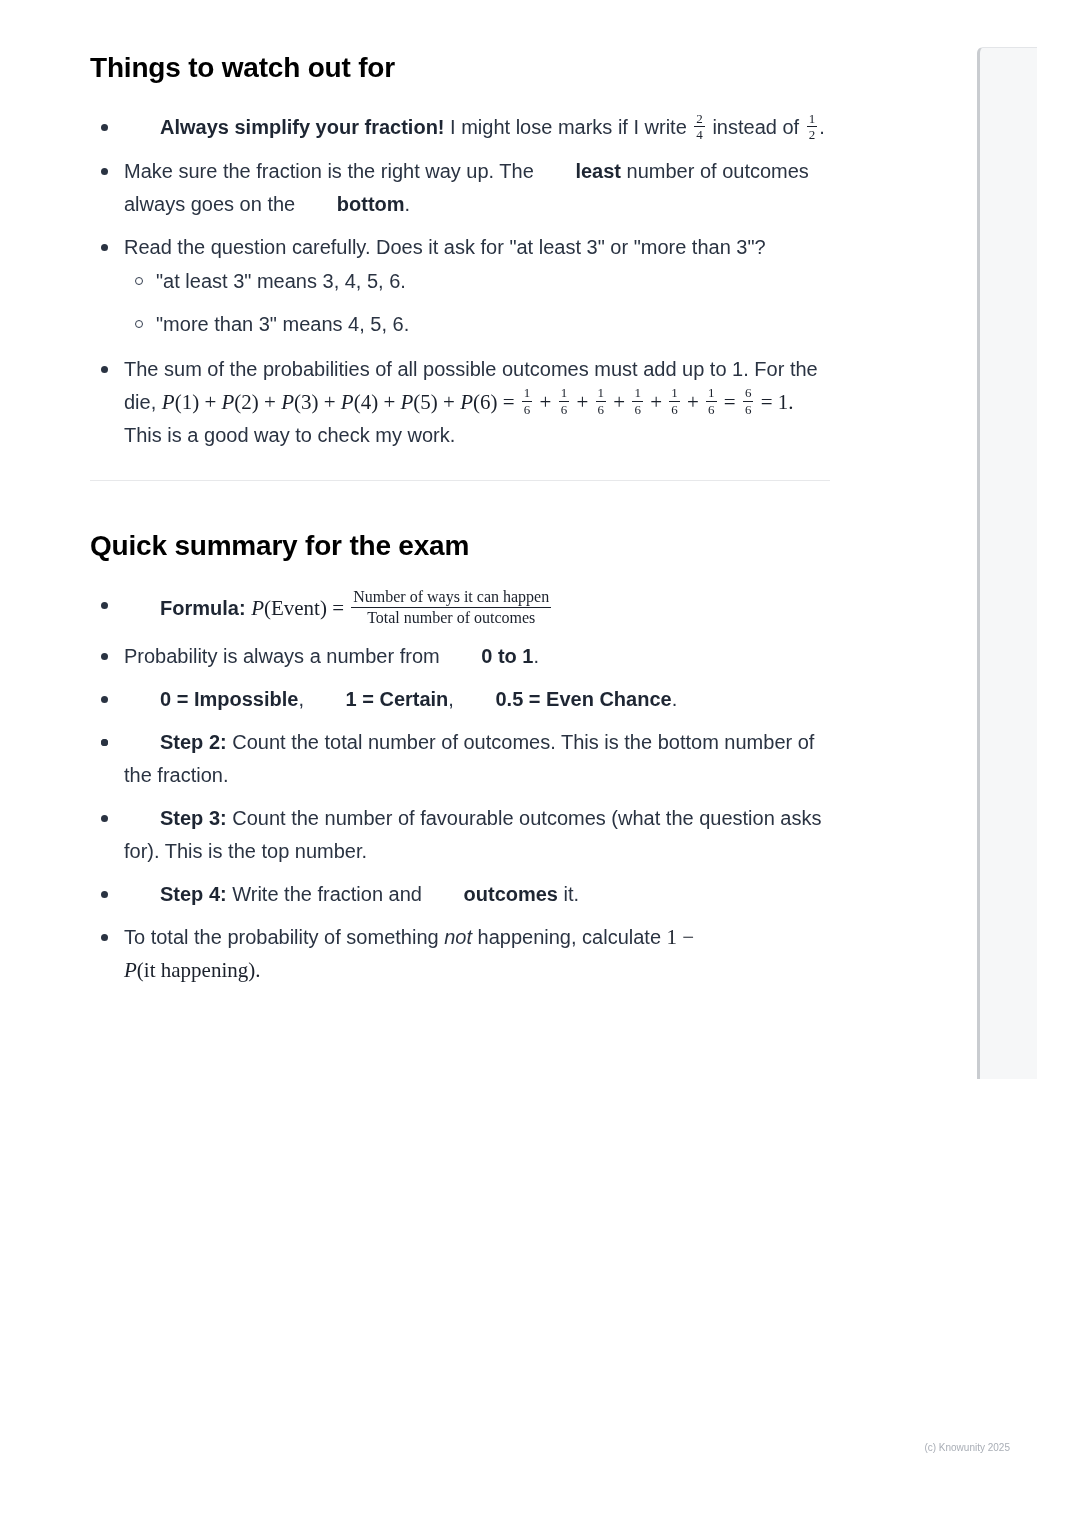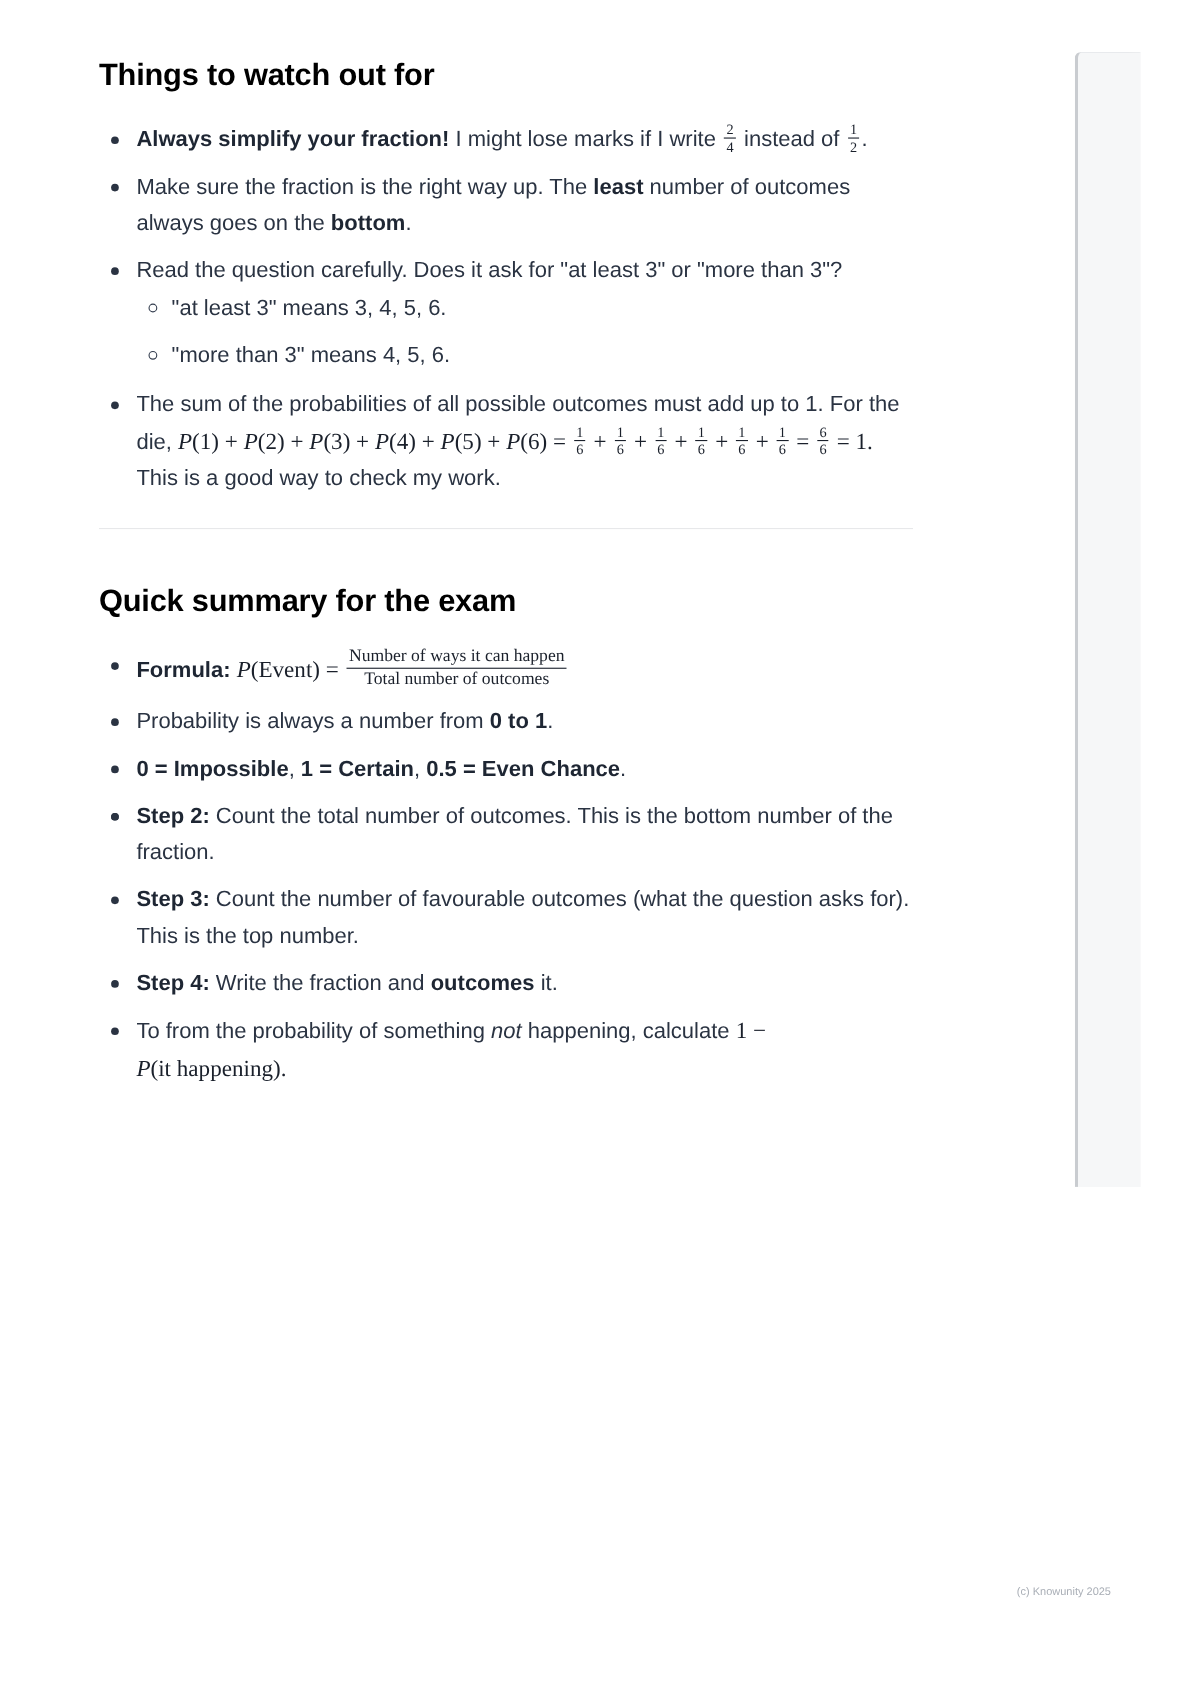--- a/index.html
+++ b/index.html
@@ -44,21 +44,21 @@
   .marker.dot{
     left:11px;top:13px;width:7px;height:7px;
     border-radius:50%;background:#2a3342;
   }
   .marker.ring{
     left:11px;top:12px;width:6px;height:6px;
     border:1.6px solid #333d4e;border-radius:50%;
     background:transparent;
   }
   .seg{}
-  .bold{font-weight:700;color:#1e2633;}
+  .bold{font-weight:700;color:#1e2633;margin-left:36px;}
   .ital{font-style:italic;}
   .math{font-family:"Liberation Serif",serif;font-size:21px;color:#1a202b;}
   .math.ital{font-style:italic;}
   .nw{white-space:nowrap;}
   .frac{
     display:inline-flex;flex-direction:column;align-items:center;
     vertical-align:middle;text-align:center;
     font-family:"Liberation Serif",serif;color:#1a202b;
     font-size:13px;line-height:1.18;
     position:relative;top:-2px;margin:0 2px;
@@ -133,21 +133,21 @@
           <li class="li lvl1"><span class="marker dot"></span><span class="txt"><span class="seg bold">Formula: </span><span class="seg math ital">P</span><span class="seg math">(Event) = </span><span class="frac wide">
                 <span class="num">Number of ways it can happen</span>
                 <span class="den">Total number of outcomes</span>
               </span></span></li>
           <li class="li lvl1"><span class="marker dot"></span><span class="txt"><span class="seg">Probability is always a number from </span><span class="seg bold">0 to 1</span><span class="seg">.</span></span></li>
           <li class="li lvl1"><span class="marker dot"></span><span class="txt"><span class="seg bold">0 = Impossible</span><span class="seg">, </span><span class="seg bold">1 = Certain</span><span class="seg">, </span><span class="seg bold">0.5 = Even Chance</span><span class="seg">.</span></span></li>
           <li class="li lvl1"><span class="marker dot"></span></li>
           <li class="li lvl1"><span class="marker dot"></span><span class="txt"><span class="seg bold">Step 2:</span><span class="seg"> Count the total number of outcomes. This is the bottom number of the fraction.</span></span></li>
           <li class="li lvl1"><span class="marker dot"></span><span class="txt"><span class="seg bold">Step 3:</span><span class="seg"> Count the number of favourable outcomes (what the question asks for). This is the top number.</span></span></li>
           <li class="li lvl1"><span class="marker dot"></span><span class="txt"><span class="seg bold">Step 4:</span><span class="seg"> Write the fraction and </span><span class="seg bold">outcomes</span><span class="seg"> it.</span></span></li>
-          <li class="li lvl1"><span class="marker dot"></span><span class="txt"><span class="seg">To from the probability of something </span><span class="seg ital">not</span><span class="seg"> happening, calculate </span><span class="seg math">1 − </span><span class="seg math ital nw">P</span><span class="seg math nw">(it happening).</span></span></li>
+          <li class="li lvl1"><span class="marker dot"></span><span class="txt"><span class="seg">To total the probability of something </span><span class="seg ital">not</span><span class="seg"> happening, calculate </span><span class="seg math">1 − </span><span class="seg math ital nw">P</span><span class="seg math nw">(it happening).</span></span></li>
         </ul>
     </section>
 
   </div>
 
   <div class="next-page"></div>
 
   <div class="footer">(c) Knowunity 2025</div>
 
 </div>

